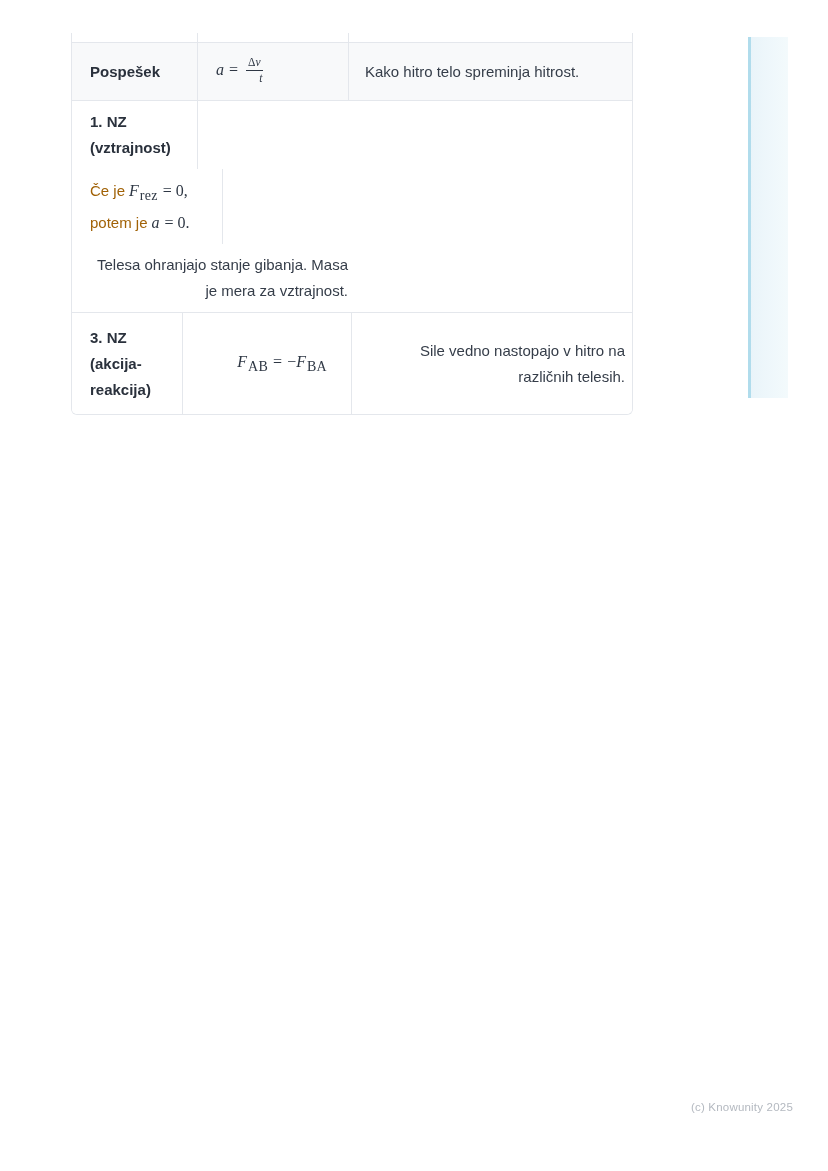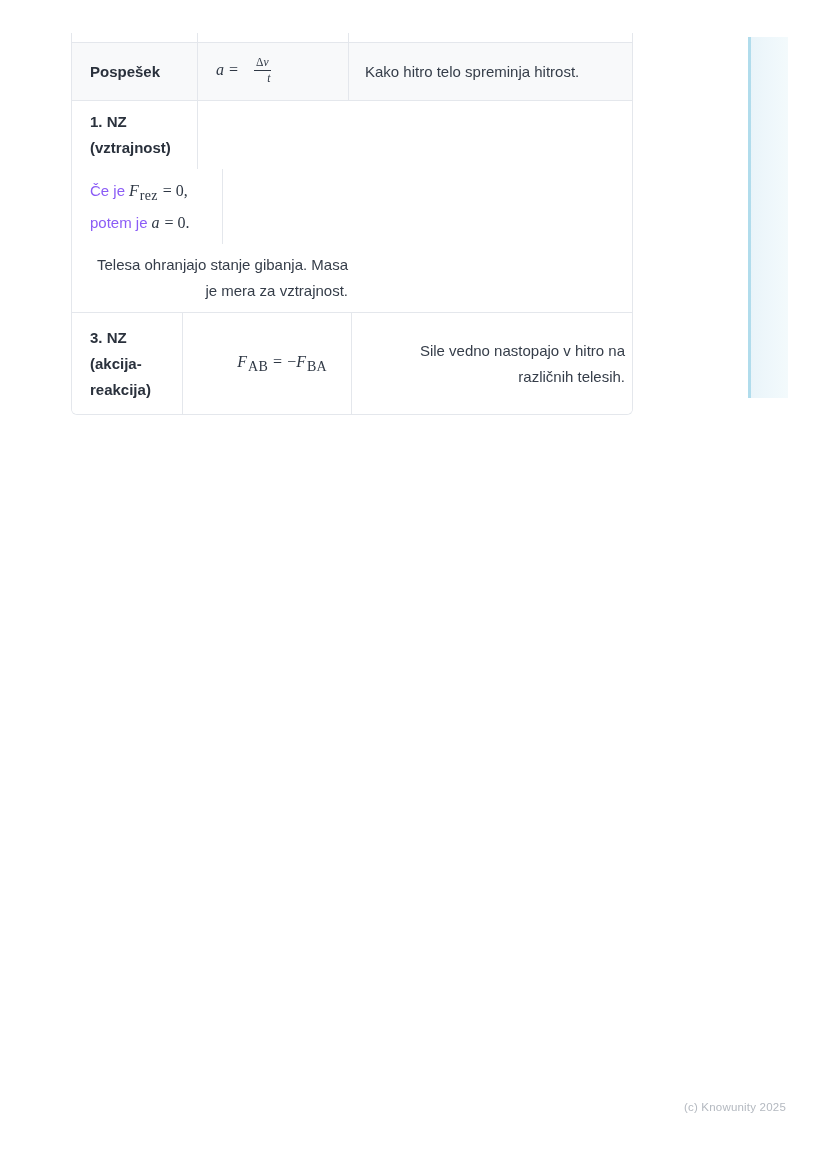--- a/index.html
+++ b/index.html
@@ -91,30 +91,30 @@
   .msub {
     font-size: 14px;
     vertical-align: -4px;
     margin-left: 1px;
     letter-spacing: 0.3px;
   }
   .plain {
     font-family: "Liberation Sans", sans-serif;
     font-size: 15px;
     font-style: normal;
-    color: #8b5cf6;
+    color: #a16207;
   }
   .sp { margin-right: 4px; }
   .frac {
     display: inline-block;
     vertical-align: middle;
     text-align: right;
     font-size: 11.5px;
     line-height: 1.15;
-    margin-left: 11px;
+    margin-left: 3px;
     position: relative;
     top: -1px;
   }
   .frac .num {
     display: block;
     border-bottom: 1px solid #2e3744;
     padding: 0 2px 1px 2px;
   }
   .frac .den { display: block; padding-top: 1px; }
   .frac .delta { font-style: normal; }
@@ -129,21 +129,21 @@
     height: 361px;
     box-sizing: border-box;
     border-left: 3px solid #b0dcec;
     background: linear-gradient(90deg, #e9f4f9 0%, #eef7fb 45%, #f3fafc 100%);
   }
 
   
   .copyright {
     position: absolute;
     top: 1101px;
-    right: 42px;
+    right: 35px;
     font-size: 11.5px;
     letter-spacing: 0.2px;
     color: #b4b9c0;
   }
 </style>
 </head>
 <body>
 
 <div class="doc-table">
 

